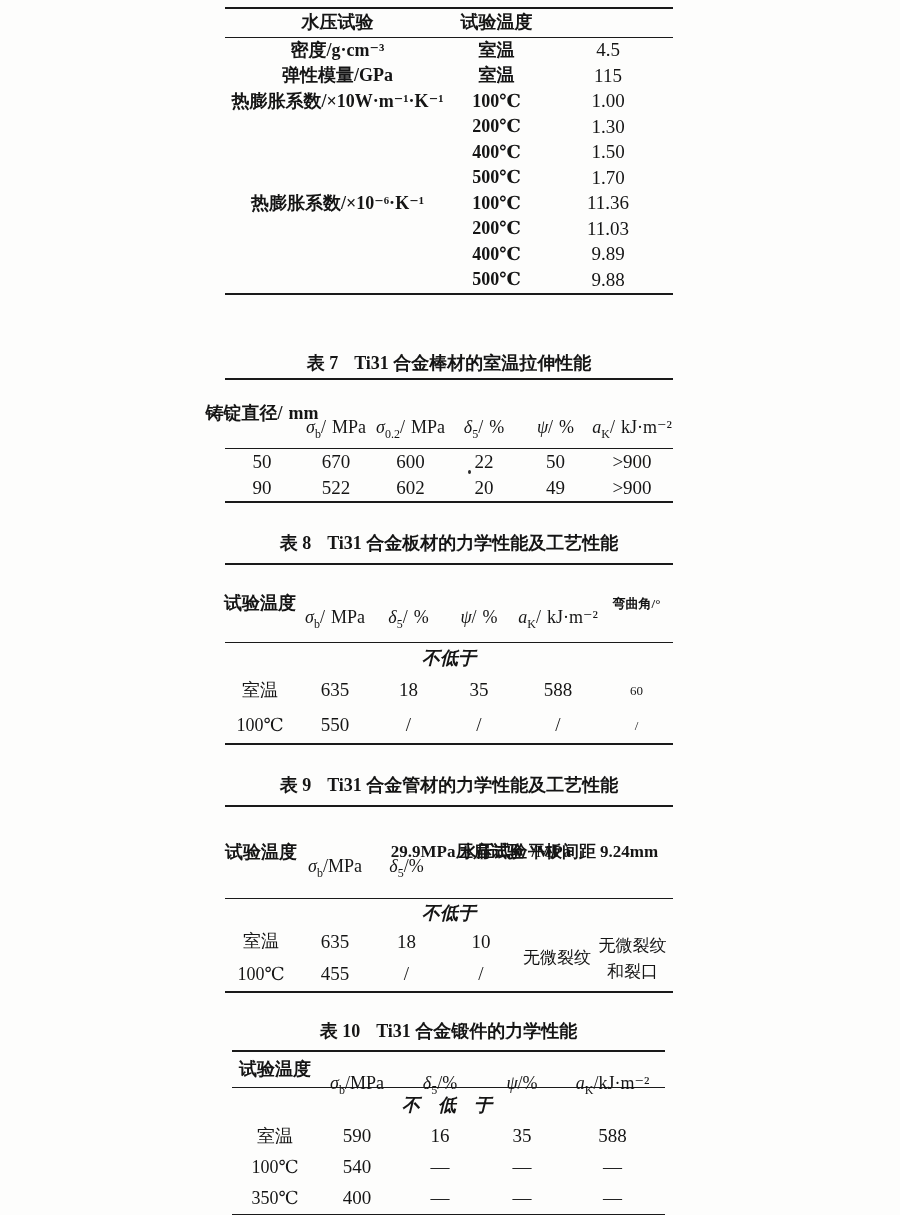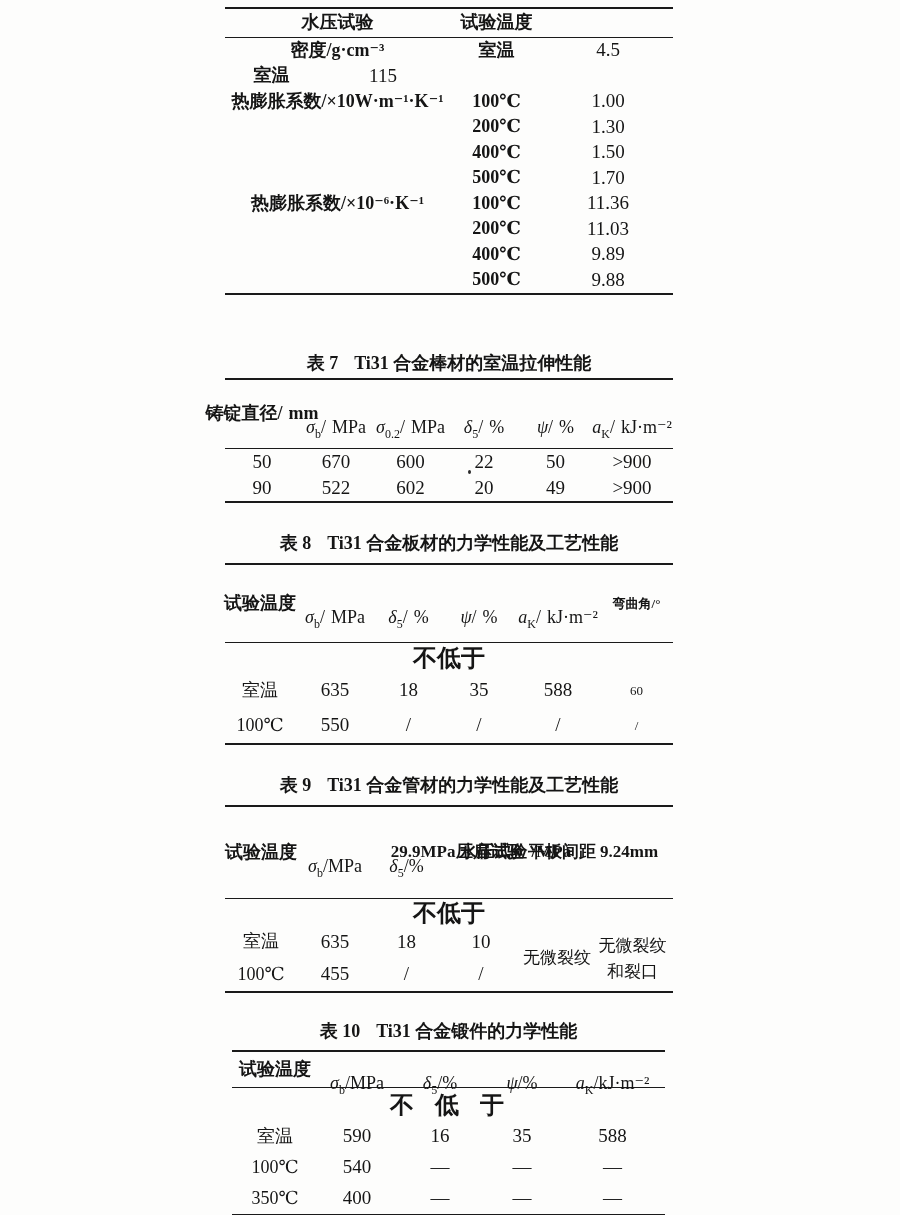--- a/index.html
+++ b/index.html
@@ -22,21 +22,21 @@
   }
   .num{font-size:19px;}
   .b{font-weight:bold;}
   .stack{display:flex;flex-direction:row;align-items:center;justify-content:center;gap:6px;}
   .stack3{gap:4px;}
   .ln{display:inline-block;margin-top:28px;}
   .sym{font-style:italic;}
   sub{font-size:12px;line-height:0;}
   .spanrow{
     display:flex;align-items:center;justify-content:center;
-    font-size:24px;white-space:pre;
+    font-size:18px;white-space:pre;font-style:italic;
   }
   .spaced{letter-spacing:3px;}
   .vstack{display:flex;flex-direction:column;align-items:center;justify-content:center;width:100%;}
   .vstack > span{display:flex;align-items:center;justify-content:center;}
 
   
   #t6{left:225px;top:4px;width:448px;}
   #t6 .frame{margin-top:3px;}
   #t6 .hrow{height:28px;}
   #t6 .row{height:25.5px;}
@@ -93,20 +93,21 @@
         <div class="c t6c1 b">水压试验</div>
         <div class="c t6c2 b">试验温度</div>
         <div class="c t6c3"></div>
       </div>
       <div class="row">
         <div class="c t6c1 b">密度/g·cm⁻³</div>
         <div class="c t6c2 b">室温</div>
         <div class="c t6c3 num">4.5</div>
       </div>
       <div class="row">
+        <div class="c t6c1 b">弹性模量/GPa</div>
         <div class="c t6c2 b">室温</div>
         <div class="c t6c3 num">115</div>
       </div>
       <div class="row">
         <div class="c t6c1 b">热膨胀系数/×10W·m⁻¹·K⁻¹</div>
         <div class="c t6c2 b">100℃</div>
         <div class="c t6c3 num">1.00</div>
       </div>
       <div class="row">
         <div class="c t6c1 b"></div>

